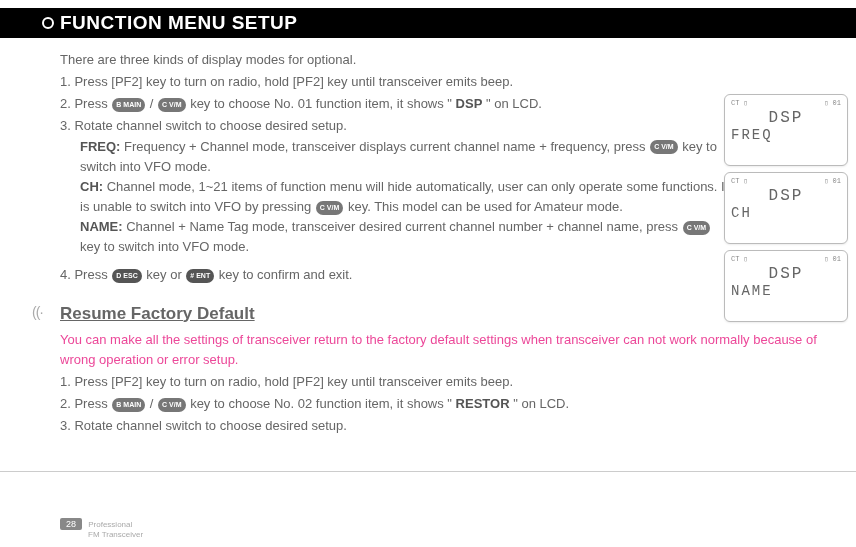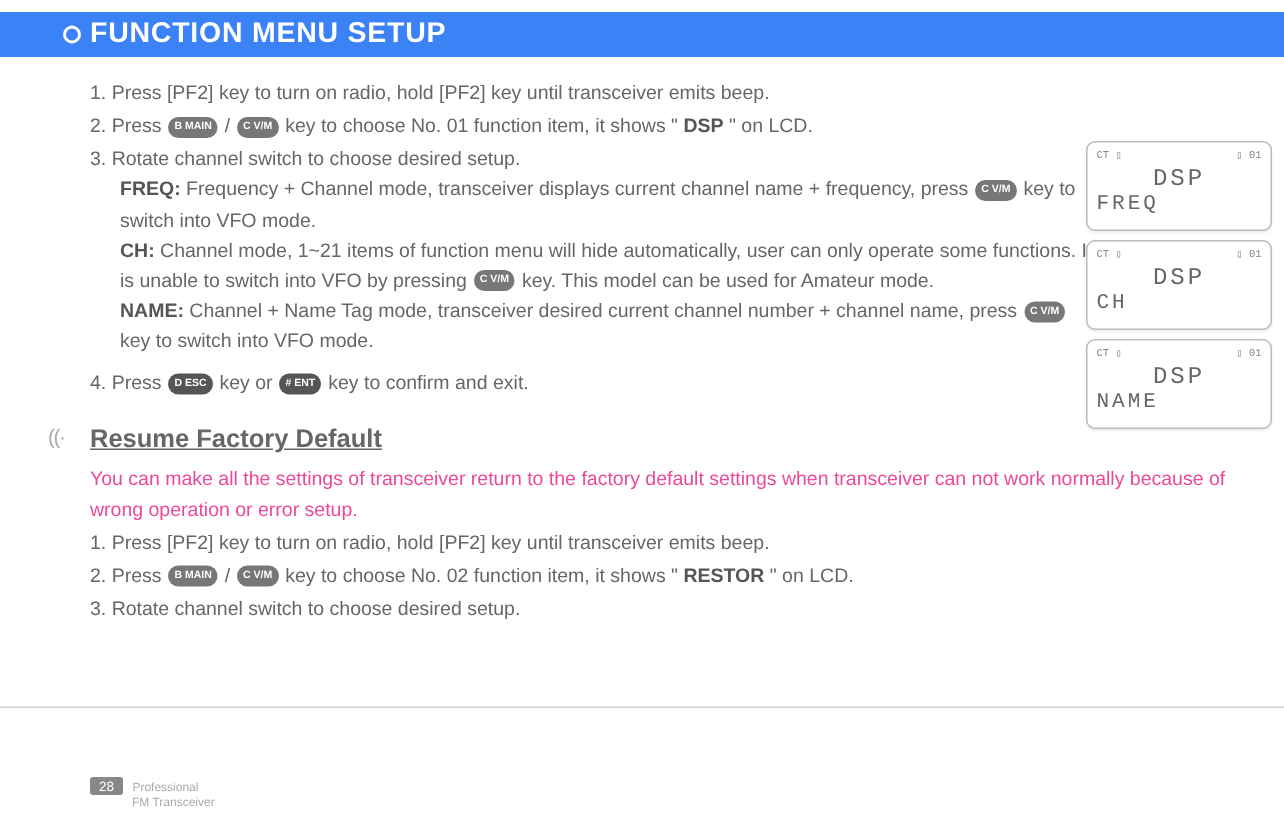--- a/index.html
+++ b/index.html
@@ -7,21 +7,21 @@
     font-family: Arial, Helvetica, sans-serif;
     font-size: 13px;
     color: #555;
     width: 856px;
     height: 547px;
     background: #fff;
     position: relative;
     padding: 0;
   }
   .page-header {
-    background: #3b82f6;
+    background: #000000;
     color: #fff;
     font-size: 19px;
     font-weight: bold;
     padding: 4px 16px 4px 60px;
     position: relative;
     margin-top: 8px;
     letter-spacing: 0.5px;
   }
   .page-header::before {
     content: "";
@@ -81,21 +81,21 @@
   .lcd-stack {
     position: absolute;
     right: 8px;
     top: 56px;
     width: 124px;
   }
   .lcd {
     border: 1px solid #bbb;
     border-radius: 6px;
     background: #fff;
-    height: 60px;
+    height: 72px;
     margin-bottom: 6px;
     padding: 4px 6px;
     font-family: "Courier New", monospace;
     position: relative;
     box-shadow: 0 1px 2px rgba(0,0,0,0.08);
   }
   .lcd .top-ind { font-size: 7px; color: #888; display: flex; justify-content: space-between; }
   .lcd .line1 { font-size: 16px; letter-spacing: 2px; text-align: center; color: #666; margin-top: 2px; }
   .lcd .line2 { font-size: 14px; letter-spacing: 2px; color: #666; }
   .footer {
@@ -122,20 +122,21 @@
 </head>
 <body>
 
 <div class="page-header">
   <span>FUNCTION MENU SETUP</span>
 </div>
 
 <div class="content">
 
   <div>
+    <div class="body-text">There are three kinds of display modes for optional.</div>
     <div class="body-text step">1. Press [PF2] key to turn on radio, hold [PF2] key until transceiver emits beep.</div>
     <div class="body-text step">
       <span>2. Press </span>
       <span class="btn">B MAIN</span>
       <span> / </span>
       <span class="btn">C V/M</span>
       <span> key to choose No. 01 function item, it shows "</span>
       <span class="bold">DSP</span>
       <span>" on LCD.</span>
     </div>

